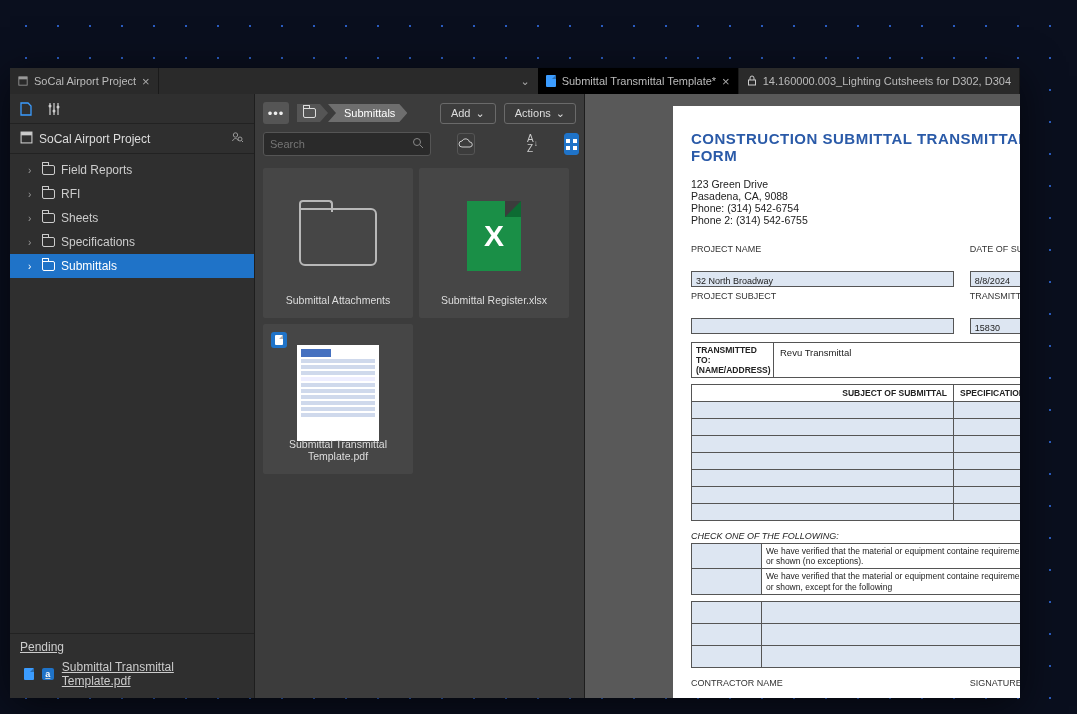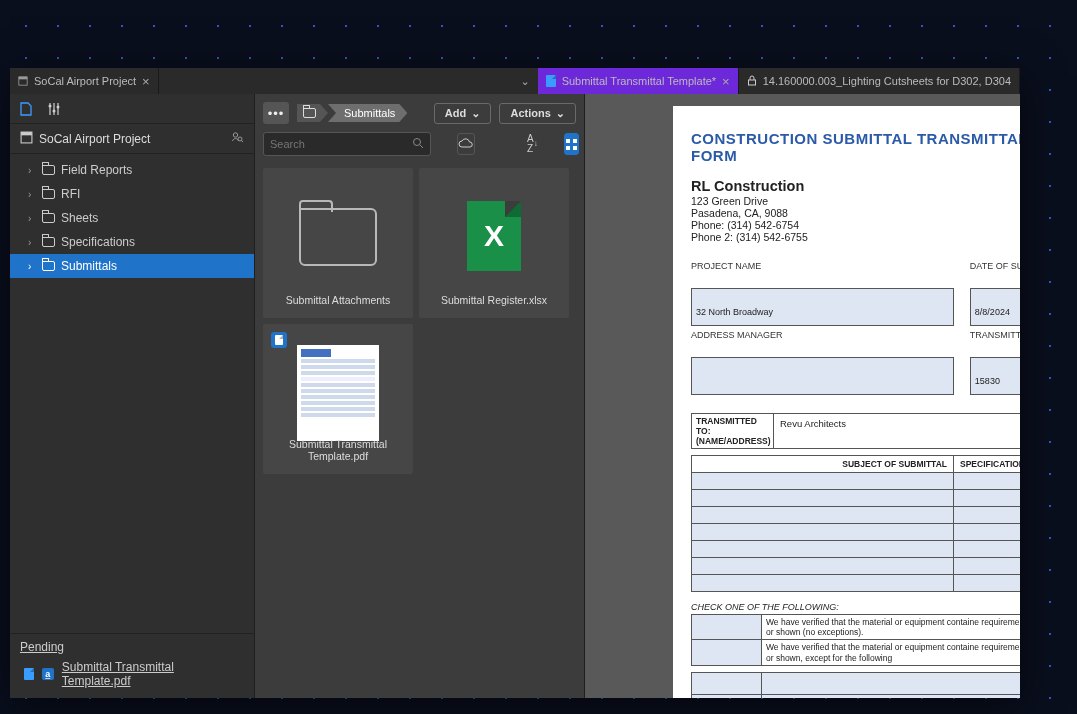--- a/index.html
+++ b/index.html
@@ -24,21 +24,21 @@
 .tree-item.selected { background: #1f73c8; color: #fff; }
 .tree-item .chev { width: 8px; display: inline-block; color: #999; font-size: 10px; }
 .tree-item.selected .chev { color: #fff; }
 .pending-section { border-top: 1px solid #222; padding: 6px 10px 10px; font-size: 12px; color: #ccc; text-decoration: underline; }
 .pending-row { display: flex; align-items: center; gap: 8px; padding: 6px 0 0 4px; }
 .center-panel { width: 330px; background: #3c3c3c; display: flex; flex-direction: column; border-right: 1px solid #1e1e1e; }
 .center-toolbar { display: flex; align-items: center; gap: 8px; padding: 8px; }
 .ellipsis-btn { width: 26px; height: 22px; background: #555; color: #eee; border-radius: 3px; display: flex; align-items: center; justify-content: center; font-size: 13px; letter-spacing: 1px; cursor: pointer; }
 .breadcrumb-seg { background: #6e6e6e; color: #fff; font-size: 11px; padding: 3px 12px 3px 16px; position: relative; display: flex; align-items: center; gap: 4px; clip-path: polygon(0 0, calc(100% - 8px) 0, 100% 50%, calc(100% - 8px) 100%, 0 100%, 8px 50%); }
 .breadcrumb-seg.first { clip-path: polygon(0 0, calc(100% - 8px) 0, 100% 50%, calc(100% - 8px) 100%, 0 100%); padding-left: 6px; background:#555;}
-.btn { border: 1px solid #6a6a6a; background: transparent; color: #ddd; font-size: 11px; padding: 3px 10px; border-radius: 3px; display: flex; align-items: center; gap: 5px; cursor: pointer; font-weight: bold; }
+.btn { border: 1px solid #6a6a6a; background: transparent; color: #ddd; font-size: 11px; padding: 3px 10px; border-radius: 3px; display: flex; align-items: center; gap: 5px; cursor: pointer; }
 .center-searchrow { display: flex; align-items: center; gap: 26px; padding: 0 8px 8px; }
 .search-wrap { flex: 1; display: flex; align-items: center; background: #2a2a2a; border: 1px solid #555; border-radius: 3px; padding: 2px 6px; }
 .search-wrap input { flex: 1; background: transparent; border: 0; outline: 0; color: #ddd; font-size: 11px; }
 .icon-btn { width: 24px; height: 22px; display: flex; align-items: center; justify-content: center; border: 1px solid #555; border-radius: 3px; cursor: pointer; color: #ccc; }
 .icon-btn.noborder { border: none; }
 .icon-btn.active { background: #1f73c8; border-color: #1f73c8; color: #fff; }
 .file-grid { flex: 1; overflow: auto; padding: 4px 8px; display: flex; flex-wrap: wrap; gap: 6px; align-content: flex-start; }
 .file-tile { width: 150px; height: 150px; background: #464646; border-radius: 2px; display: flex; flex-direction: column; align-items: center; justify-content: center; gap: 14px; cursor: pointer; position: relative; }
 .file-tile .label { font-size: 10.5px; color: #ddd; text-align: center; position: absolute; bottom: 12px; left: 4px; right: 4px; }
 .folder-shape { width: 78px; height: 58px; border: 2px solid #b8b8b8; border-radius: 0 6px 6px 6px; position: relative; margin-top: -12px; }
@@ -52,23 +52,23 @@
 .pdf-thumb .th-row { height: 4px; background: #cfd9ec; margin-bottom: 2px; }
 .pdf-badge { position: absolute; top: 8px; left: 8px; width: 16px; height: 16px; background: #1f73c8; border-radius: 3px; display:flex; align-items:center; justify-content:center;}
 .doc-panel { flex: 1; background: #595959; overflow: hidden; position: relative; }
 .doc-page { position: absolute; left: 88px; top: 12px; width: 420px; height: 630px; background: #fff; padding: 24px 18px; font-size: 10px; color: #222; }
 .doc-title { color: #2a5aa8; font-size: 15px; font-weight: 700; letter-spacing: .5px; margin-bottom: 14px; }
 .company { font-size: 14.5px; font-weight: 700; margin-bottom: 1px; }
 .addr-line { font-size: 10.5px; }
 .form-row { display: flex; gap: 16px; margin-top: 18px; }
 .form-col { flex: 1; }
 .fld-label { font-size: 9px; color: #333; margin-bottom: 17px; }
-.fld-box { border: 1px solid #555; background: #dde6f2; height: 16px; padding: 18px 4px; font-size: 9px; }
+.fld-box { border: 1px solid #555; background: #dde6f2; height: 16px; padding: 4px 4px; font-size: 9px; }
 .fld-box.white { background: #fff; }
-.tx-row { display: flex; margin-top: 18px; border: 1px solid #555; }
+.tx-row { display: flex; margin-top: 8px; border: 1px solid #555; }
 .tx-left { width: 82px; border-right: 1px solid #555; padding: 2px 4px; font-size: 8.5px; font-weight: 700; }
 .tx-right { flex: 1; padding: 4px 6px; font-size: 9.5px; }
 .subj-table { margin-top: 6px; border: 1px solid #555; border-bottom:none;}
 .subj-head { display: flex; font-size: 8.5px; font-weight: 700; }
 .subj-head div { padding: 3px 6px; border-bottom: 1px solid #555; }
 .subj-head div:first-child { flex: 1; border-right: 1px solid #555; text-align: right; }
 .subj-head div:last-child { width: 120px; }
 .subj-body-row { display: flex; height: 17px; border-bottom: 1px solid #555; }
 .subj-body-row div { background: #dde6f2; }
 .subj-body-row div:first-child { flex: 1; border-right: 1px solid #555; }
@@ -99,21 +99,21 @@
             <rect x="1" y="1" width="10" height="10" fill="none" stroke="#999" stroke-width="1"></rect>
             <rect x="1" y="1" width="10" height="3" fill="#999"></rect>
           </svg>
         </span>
       <span>SoCal Airport Project</span>
       <span class="close">×</span>
     </div>
     <div class="tab-spacer" style="display:flex;align-items:center;justify-content:flex-end;padding-right:8px;">
         <span style="color:#aaa;">⌄</span>
       </div>
-    <div class="window-tab" style="background:#6d28d9;">
+    <div class="window-tab" style="background:#000000;">
       <span class="page-ico"></span>
       <span>Submittal Transmittal Template*</span>
       <span class="close">×</span>
     </div>
     <div class="window-tab">
       <span><svg width="10" height="11" viewBox="0 0 10 11">
             <rect x="1.5" y="5" width="7" height="5" fill="none" stroke="#ccc"></rect>
             <path d="M3 5 V3 a2 2 0 0 1 4 0 V5" fill="none" stroke="#ccc"></path>
           </svg></span>
       <span>14.160000.003_Lighting Cutsheets for D302, D304</span>
@@ -268,49 +268,48 @@
               <div class="th-row"></div>
           </div>
           <div class="label">Submittal Transmittal Template.pdf</div>
         </div>
       </div>
     </div>
 
     <div class="doc-panel">
       <div class="doc-page">
         <div class="doc-title">CONSTRUCTION SUBMITTAL TRANSMITTAL FORM</div>
-        <div class="company">RL Construction</div>
         <div class="addr-line">123 Green Drive</div>
         <div class="addr-line">Pasadena, CA, 9088</div>
         <div class="addr-line">Phone: (314) 542-6754</div>
         <div class="addr-line">Phone 2: (314) 542-6755</div>
 
         <div class="form-row">
           <div class="form-col" style="flex:2.5;">
             <div class="fld-label">PROJECT NAME</div>
             <div class="fld-box">32 North Broadway</div>
           </div>
           <div class="form-col">
             <div class="fld-label">DATE OF SUBMI</div>
             <div class="fld-box">8/8/2024</div>
           </div>
         </div>
         <div class="form-row" style="margin-top:4px;">
           <div class="form-col" style="flex:2.5;">
-            <div class="fld-label">ADDRESS MANAGER</div>
+            <div class="fld-label">PROJECT SUBJECT</div>
             <div class="fld-box"></div>
           </div>
           <div class="form-col">
             <div class="fld-label">TRANSMITTAL N</div>
             <div class="fld-box">15830</div>
           </div>
         </div>
         <div class="tx-row">
           <div class="tx-left">TRANSMITTED TO: (NAME/ADDRESS)</div>
-          <div class="tx-right">Revu Architects</div>
+          <div class="tx-right">Revu Transmittal</div>
         </div>
         <div class="subj-table">
           <div class="subj-head">
             <div>SUBJECT OF SUBMITTAL</div>
             <div>SPECIFICATIONS</div>
           </div>
           <div class="subj-body-row">
               <div></div>
               <div></div>
             </div>

